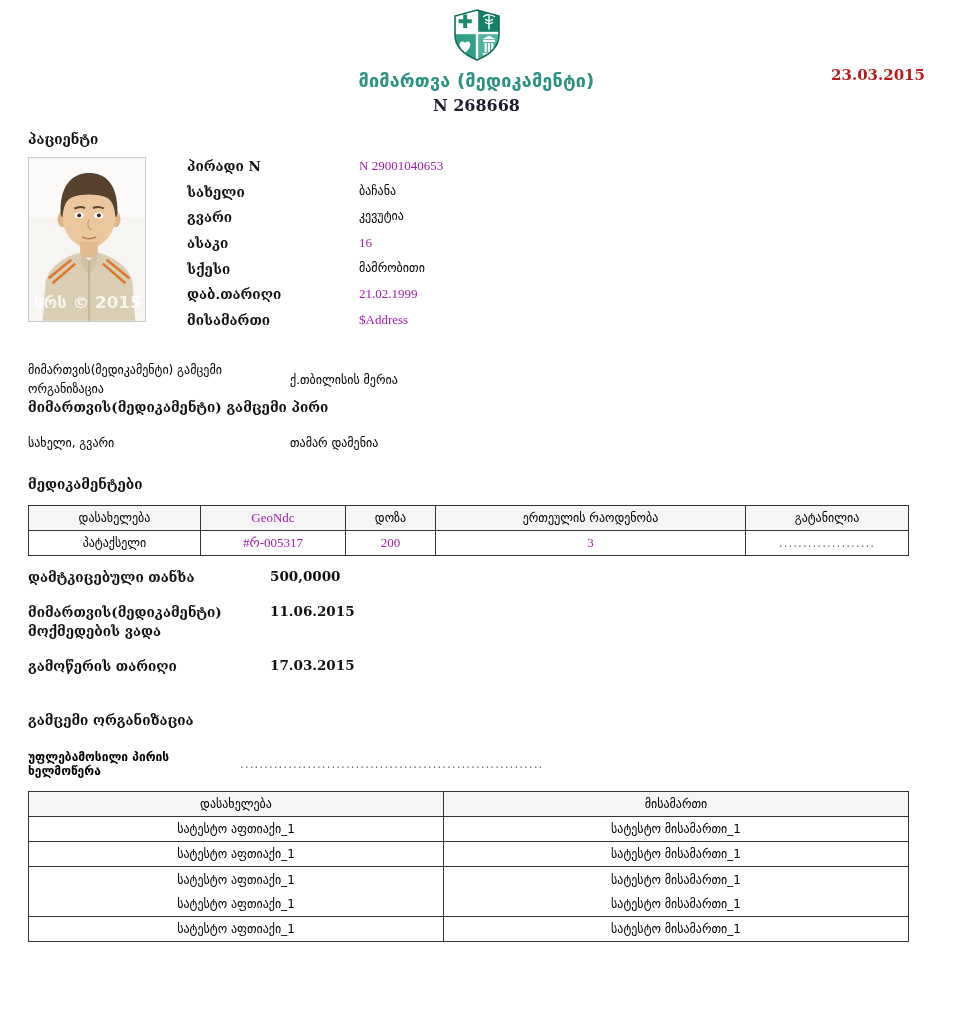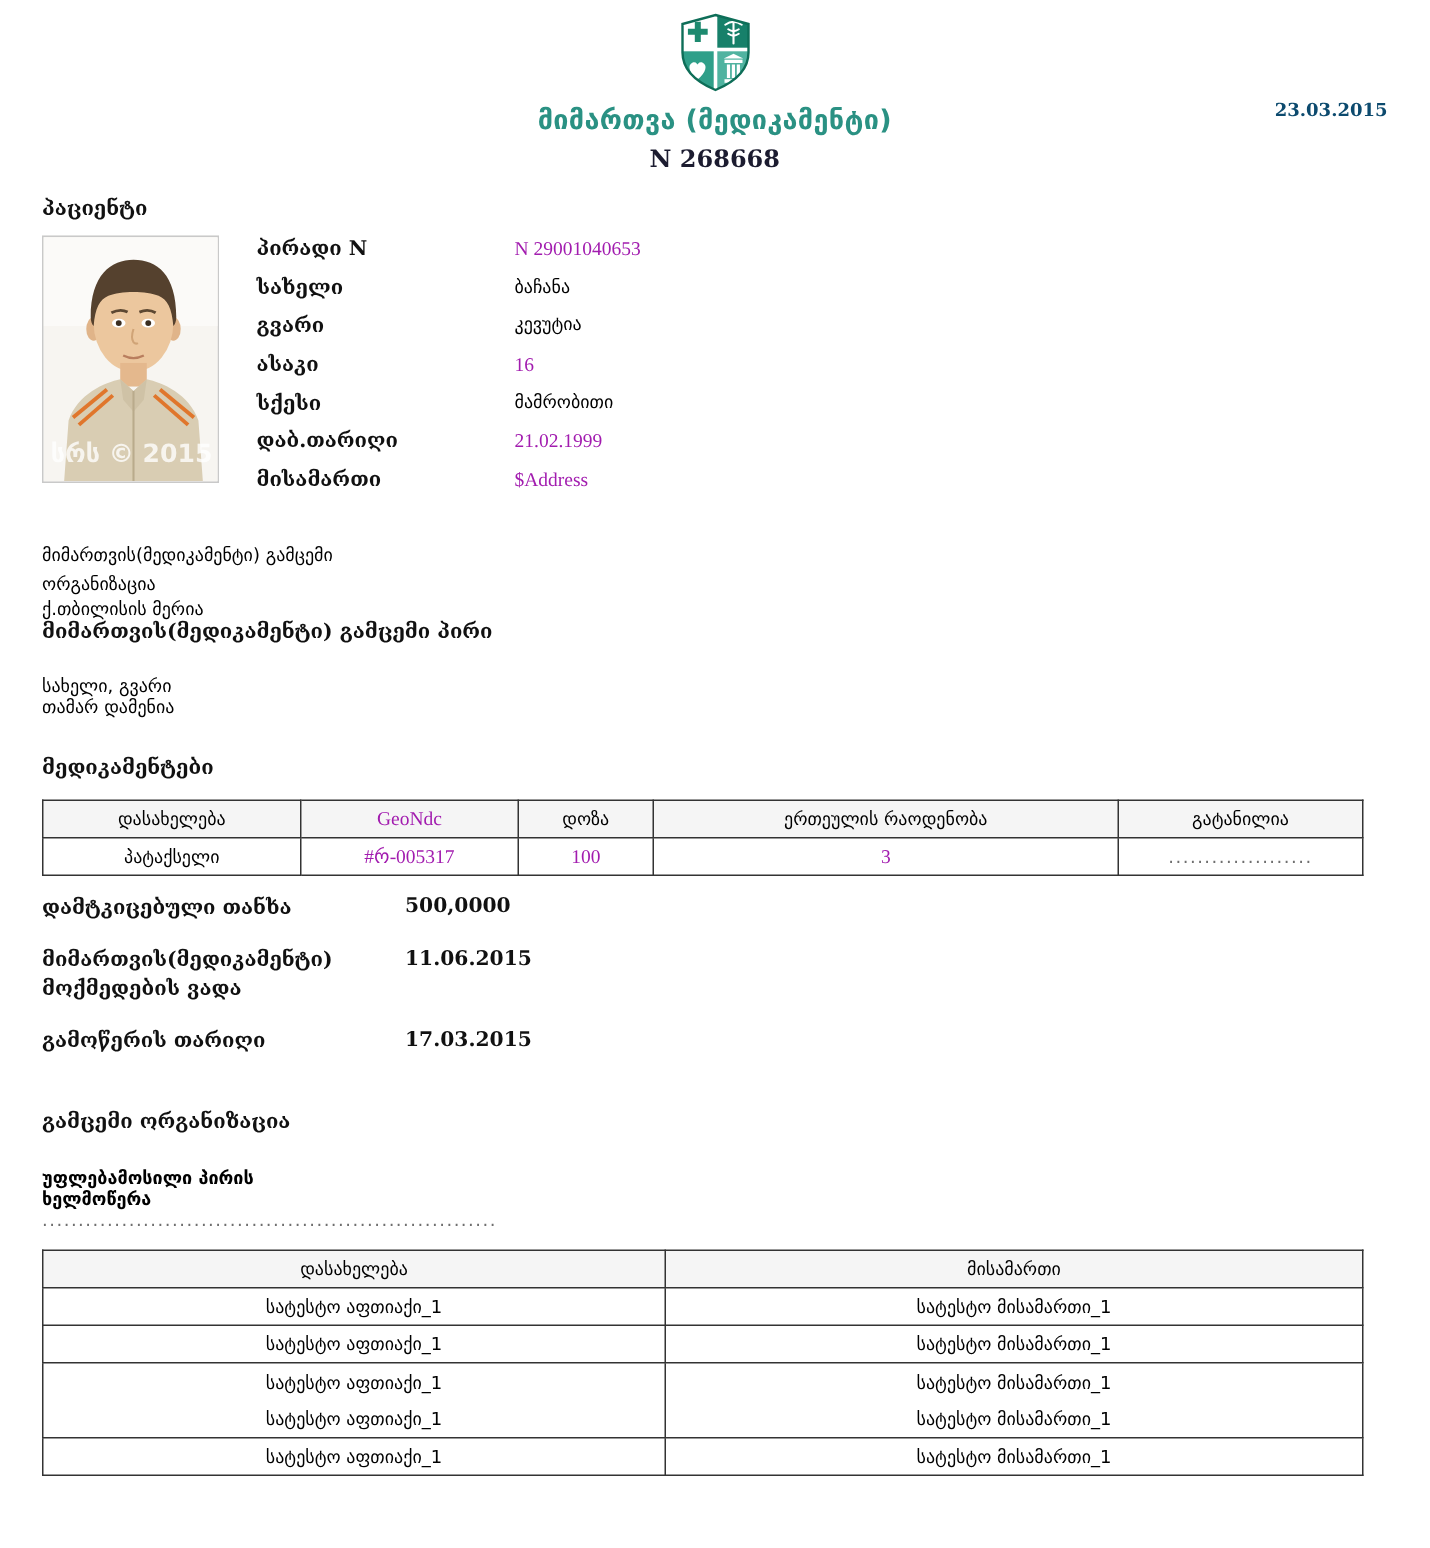--- a/index.html
+++ b/index.html
@@ -28,22 +28,22 @@
     font-size: 16px;
     color: #1c1c30;
     margin-top: 5px;
   }
   .doc-date {
     position: absolute;
     top: 58px;
     right: 0;
     font-family: "DejaVu Serif", "DejaVu Sans", serif;
     font-weight: bold;
-    font-size: 12px;
-    color: #0c4a6e;
+    font-size: 15px;
+    color: #b91c1c;
   }
 
   
   .section-title {
     font-family: "DejaVu Serif", "DejaVu Sans", serif;
     font-weight: bold;
     font-size: 13.5px;
     color: #111;
   }
   .gray-sans { color: #000000; font-family: "DejaVu Sans", sans-serif; font-size: 12px; }
@@ -56,26 +56,26 @@
   
   .sec-patient { margin-top: 16px; }
   .patient-flex { display: flex; margin-top: 10px; }
   .photo-frame {
     width: 118px; height: 165px;
     border: 1px solid #c9c9c9;
     background: #f7f6f3;
     flex: 0 0 auto;
     overflow: hidden;
   }
-  .fields { margin-left: 25px; padding-top: 1px; }
+  .fields { margin-left: 41px; padding-top: 1px; }
   .field-row { display: flex; height: 25.7px; align-items: flex-start; }
   .f-label { width: 172px; flex: 0 0 auto; }
 
   
-  .lv { display: flex; align-items: flex-start; flex-direction: column; }
+  .lv { display: flex; align-items: center; }
   .lv-issuer { margin-top: 23px; }
   .lv-issuer .l { width: 262px; flex: 0 0 auto; max-width: 262px; padding-right: 40px; line-height: 1.6; }
   .sec-issuer-person { }
   .lv-person { margin-top: 21px; }
   .lv-person .l { width: 262px; flex: 0 0 auto; }
 
   
   .sec-meds { margin-top: 26px; }
   table { border-collapse: collapse; width: 880px; table-layout: fixed; background: #fff; }
   .tbl { margin-top: 13px; border: 1px solid #333; }
@@ -256,21 +256,21 @@
         <th class="col-m2 dark-serif">GeoNdc</th>
         <th class="col-m3 gray-sans">დოზა</th>
         <th class="col-m4 gray-sans">ერთეულის რაოდენობა</th>
         <th class="col-m5 gray-sans">გატანილია</th>
       </tr>
     </thead>
     <tbody>
       <tr>
         <td class="gray-sans">პატაქსელი</td>
         <td class="dark-serif">#რ-005317</td>
-        <td class="dark-serif">100</td>
+        <td class="dark-serif">200</td>
         <td class="dark-serif">3</td>
         <td class="dots">....................</td>
       </tr>
     </tbody>
   </table>
 
   <div class="detail-row first">
     <div class="d-label bold-serif">დამტკიცებული თანხა</div>
     <div class="bold-serif">500,0000</div>
   </div>

